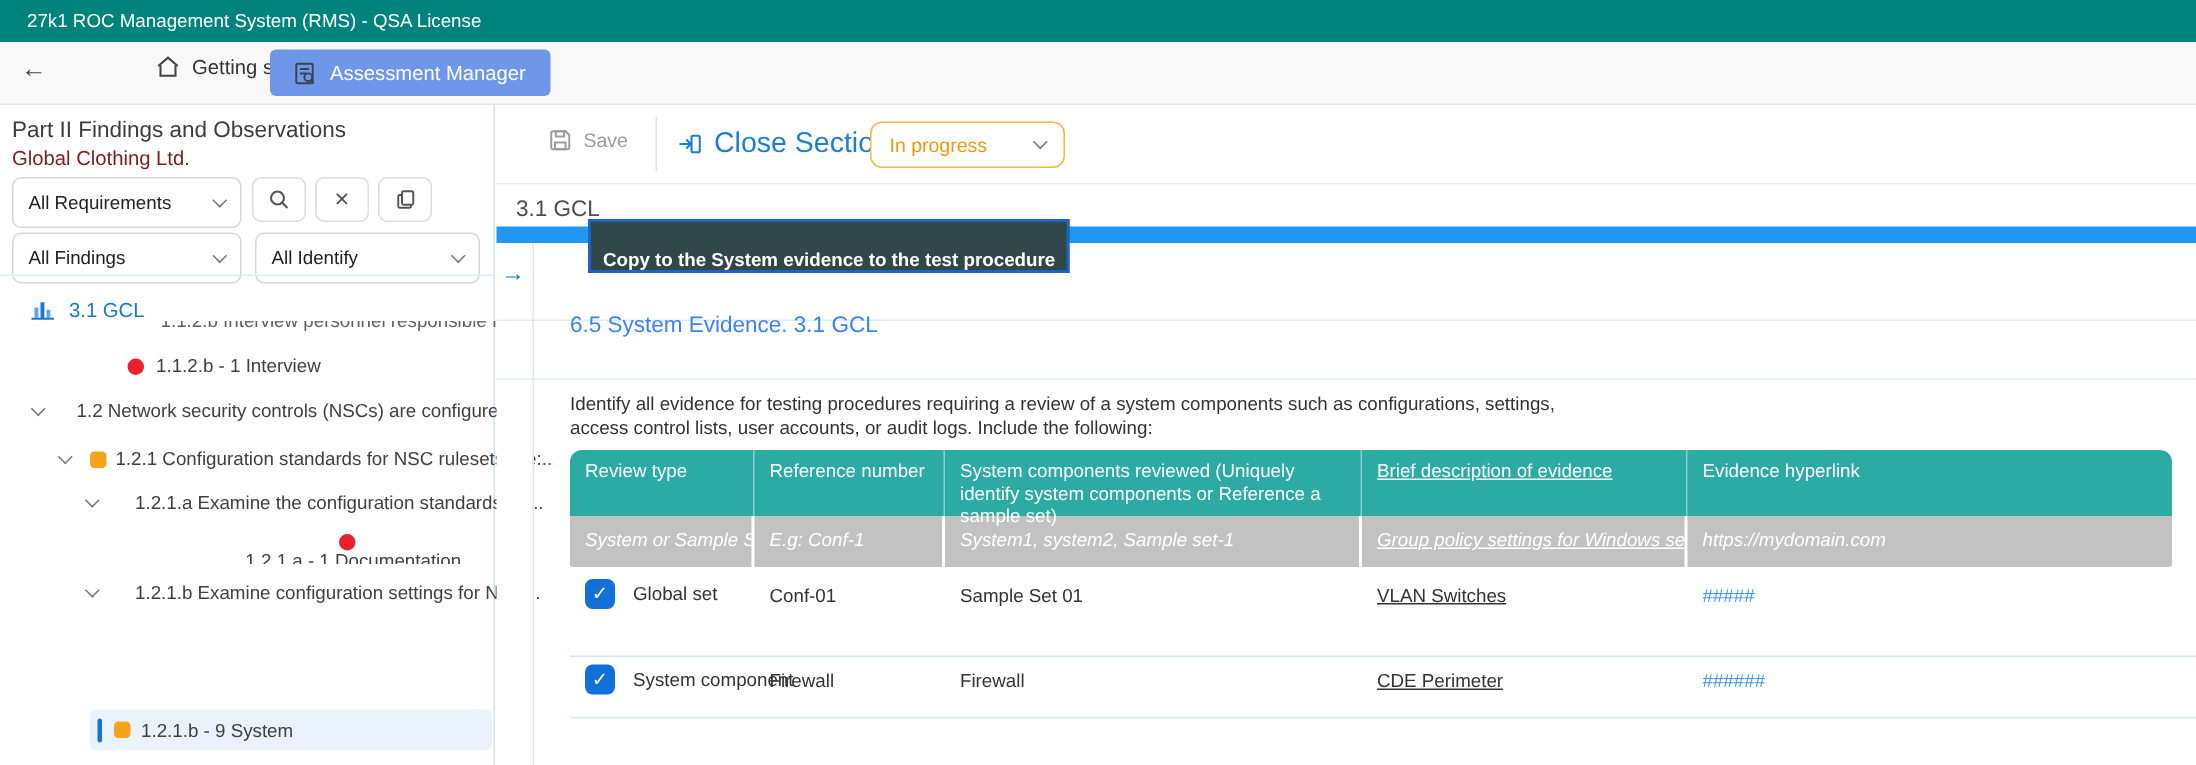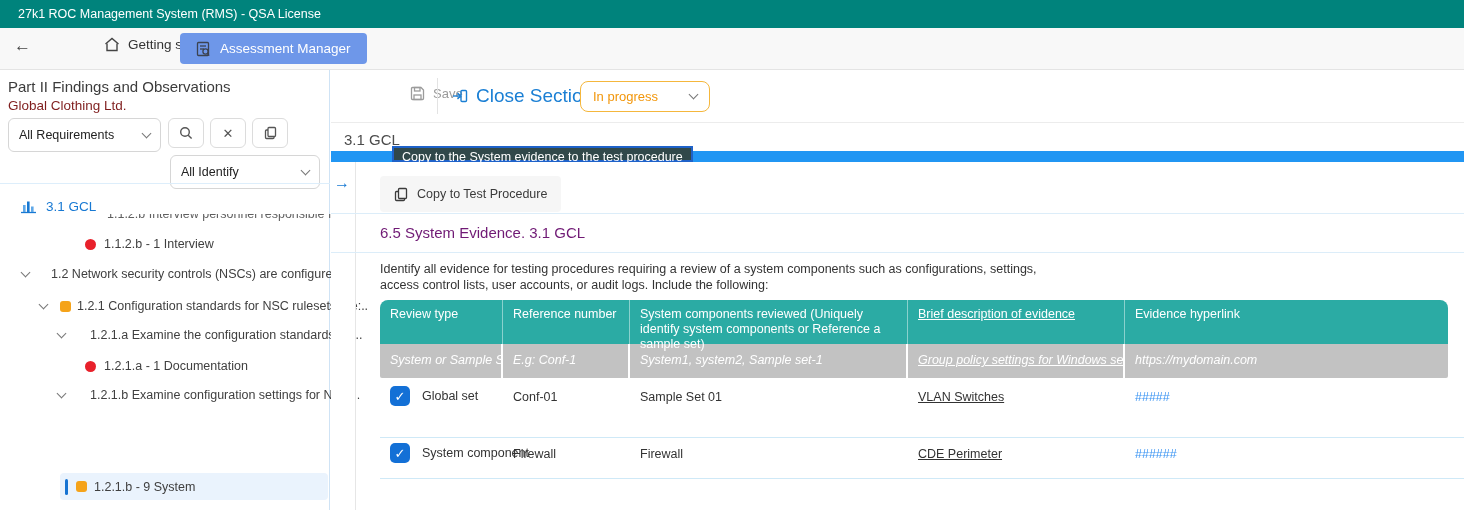--- a/index.html
+++ b/index.html
@@ -48,38 +48,38 @@
   .tlabel { white-space:nowrap; overflow:hidden; }
 
   
   .exp-strip { position:absolute; left:331px; top:162px; width:25px; height:348px; background:#fff;
                border-right:1px solid #e6e6e6; }
   .exp-arrow { position:absolute; left:3px; top:12px; color:#1879D3; font-size:16px; cursor:pointer; }
 
   
   .m-toolbar { position:absolute; left:356px; top:70px; width:1108px; height:52px; background:#fff; }
   .save-btn { position:absolute; left:10px; top:16px; display:flex; gap:8px; align-items:flex-start;
-              color:#9b9b9b; font-size:13px;margin-left:44px; }
+              color:#9b9b9b; font-size:13px; }
   .tb-sep { position:absolute; left:81px; top:8px; width:0; height:36px; border-left:1px solid #e3e3e3; }
   .close-btn { position:absolute; left:96px; top:15px; display:flex; gap:8px; align-items:center;
                color:#1A7FD4; font-size:19px; cursor:pointer; }
   .status-pill { position:absolute; left:224px; top:11px; width:130px; height:31px; border:1px solid #F5B73C;
                  border-radius:8px; display:flex; align-items:center; justify-content:space-between;
                  padding:0 12px; background:#fff; cursor:pointer; }
   .status-pill .txt { color:#F2960A; font-size:13px; }
 
   
   .hline { position:absolute; height:0; border-top:1px solid #dcedf9; }
   .m-heading { position:absolute; left:344px; top:131px; font-size:15px; color:#4c4c4c; }
   .blue-bar { position:absolute; left:331px; top:151px; width:1133px; height:11px; background:#2196F3; }
   .tooltip { position:absolute; left:392px; top:146px; height:16px; background:#31484A; border:2px solid #1F62C9;
-             color:#fff; font-size:12.5px; line-height:19px; padding:0 8px; white-space:nowrap; z-index:5; }
+             color:#fff; font-size:12.5px; line-height:19px; padding:16px 8px; white-space:nowrap; z-index:5;font-weight:bold; }
   .copy-btn { position:absolute; left:380px; top:176px; height:36px; background:#f6f6f6; border-radius:4px;
               display:flex; align-items:center; gap:9px; padding:0 14px; font-size:12.5px; color:#3b3b3b; cursor:pointer; }
-  .sec-title { position:absolute; left:380px; top:224px; font-size:15px; color:#701a75; }
+  .sec-title { position:absolute; left:380px; top:208px; font-size:15px; color:#3b82f6; }
   .descr { position:absolute; left:380px; top:261px; width:690px; font-size:12.5px; line-height:16px; color:#333; }
 
   
   .tbl { position:absolute; left:380px; top:300px; width:1068px; }
   .tr { display:flex; width:1068px; }
   .th-row { background:#2BABA4; color:#fff; border-radius:8px 8px 0 0; height:44px; }
   .th { font-size:12.5px; line-height:15px; padding:7px 10px; border-right:1px solid rgba(255,255,255,.45); }
   .th:last-child { border-right:none; }
   .ex-row { background:#C2C2C2; color:#fff; font-style:italic; height:34px; border-radius:0 0 2px 2px; }
   .ex { font-size:12.5px; padding:9px 10px; border-right:2px solid #fff; white-space:nowrap; overflow:hidden; }
@@ -151,20 +151,24 @@
     </div>
     <div class="icon-btn" style="left:252px; top:48px;">
       <span>
         <svg width="13" height="14" viewBox="0 0 13 14" fill="none" stroke="#555" stroke-width="1.3">
           <rect x="4" y="1.5" width="7.5" height="9" rx="1"></rect>
           <path d="M4 4H2.5a1 1 0 0 0-1 1v6.5a1 1 0 0 0 1 1H9a1 1 0 0 0 1-1v-1"></path>
         </svg>
       </span>
     </div>
 
+    <div class="select" style="left:8px; top:85px; width:153px;">
+      <span>All Findings</span>
+      <span class="chev"></span>
+    </div>
     <div class="select" style="left:170px; top:85px; width:150px;">
       <span>All Identify</span>
       <span class="chev"></span>
     </div>
 
     <div class="sb-divider"></div>
 
     <div class="tree">
 
       <div class="trow" style="top:6px; left:20px;">
@@ -197,21 +201,21 @@
         <span class="chev" style="margin-right:13px;"></span>
         <span class="dot orange" style="margin-right:6px;"></span>
         <span class="tlabel">1.2.1 Configuration standards for NSC rulesets are:...</span>
       </div>
 
       <div class="trow" style="top:135px; left:58px;">
         <span class="chev" style="margin-right:25px;"></span>
         <span class="tlabel">1.2.1.a Examine the configuration standards for...</span>
       </div>
 
-      <div class="trow" style="top:166px; left:85px;">
+      <div class="trow" style="top:166px; left:71px;flex-direction:column;">
         <span class="dot red" style="margin-right:8px;"></span>
         <span class="tlabel">1.2.1.a - 1 Documentation</span>
       </div>
 
       <div class="trow" style="top:195px; left:58px;">
         <span class="chev" style="margin-right:25px;"></span>
         <span class="tlabel">1.2.1.b Examine configuration settings for NSC...</span>
       </div>
 
       <div class="trow sel-row" style="top:283px;">
@@ -256,29 +260,20 @@
   </div>
 
   <div class="hline" style="left:331px; top:122px; width:1133px; border-color:#ececec;"></div>
   <div class="hline" style="left:331px; top:213px; width:1133px;"></div>
   <div class="hline" style="left:331px; top:252px; width:1133px;"></div>
 
   <div class="m-heading">3.1 GCL</div>
   <div class="blue-bar"></div>
   <div class="tooltip">Copy to the System evidence to the test procedure</div>
 
-  <div class="copy-btn">
-    <span>
-      <svg width="14" height="15" viewBox="0 0 14 15" fill="none" stroke="#3b3b3b" stroke-width="1.3">
-        <rect x="4.5" y="1.5" width="8" height="10" rx="1"></rect>
-        <path d="M4.5 4.5H2.5a1 1 0 0 0-1 1v7a1 1 0 0 0 1 1h7a1 1 0 0 0 1-1v-1.5"></path>
-      </svg>
-    </span>
-    <span>Copy to Test Procedure</span>
-  </div>
 
   <div class="sec-title">6.5 System Evidence. 3.1 GCL</div>
   <div class="descr">Identify all evidence for testing procedures requiring a review of a system components such as configurations, settings, access control lists, user accounts, or audit logs. Include the following:</div>
 
   <div class="tbl">
     <div class="tr th-row">
       <div class="th c1">Review type</div>
       <div class="th c2">Reference number</div>
       <div class="th c3">System components reviewed (Uniquely identify system components or Reference a sample set)</div>
       <div class="th c4">Brief description of evidence</div>

